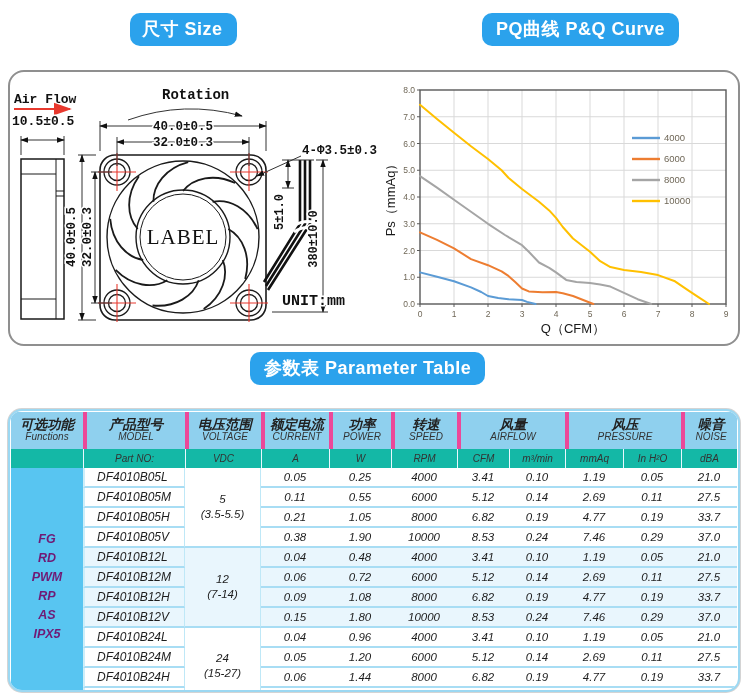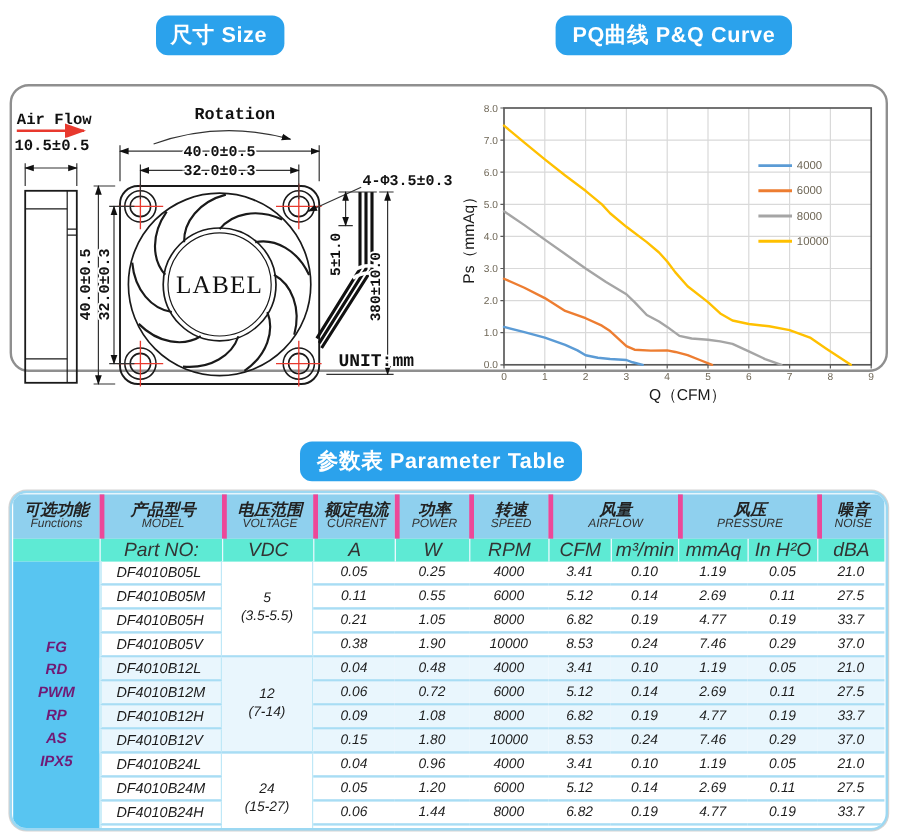--- a/index.html
+++ b/index.html
@@ -7,25 +7,25 @@
     width:750px;height:699px;position:relative;background:#ffffff;
     font-family:"Liberation Sans",sans-serif;color:#222;overflow:hidden;
   }
   
   .badge{
     position:absolute;background:#2ba2ec;color:#fff;border-radius:10px;
     font-weight:700;font-size:18px;line-height:33px;padding:0 14px;
     letter-spacing:.5px;white-space:nowrap;
   }
   #badge-size{left:130px;top:13px;padding-left:12px;}
-  #badge-pq{left:463px;top:13px;}
-  #badge-param{left:250px;top:368px;text-align:right;}
+  #badge-pq{left:482px;top:13px;}
+  #badge-param{left:250px;top:352px;text-align:right;}
   
   .top-panel{
-    position:absolute;left:8px;top:70px;width:732px;height:240px;
+    position:absolute;left:8px;top:70px;width:732px;height:276px;
     border:2px solid #8f8f8f;border-radius:16px;background:#fff;box-sizing:border-box;padding-left:44px;
   }
   #dim-svg{position:absolute;left:2px;top:2px;}
   #chart-wrap{position:absolute;left:374px;top:4px;width:352px;height:264px;}
   .dim-txt{font-family:"Liberation Mono","DejaVu Sans Mono",monospace;font-weight:700;fill:#111;
            paint-order:stroke;stroke:#ffffff;stroke-width:3px;}
   .cad{stroke:#1a1a1a;fill:none;}
   .thin{stroke:#333;stroke-width:1;fill:none;}
   
   .ctick{font-size:8.5px;fill:#6f6757;font-family:"Liberation Sans",sans-serif;}
@@ -37,21 +37,21 @@
     border:2px solid #9cd8f2;border-radius:14px;background:#fff;overflow:hidden;
     box-shadow:0 0 0 1px #d4d4d4;
     font-style:italic;
   }
   table{border-collapse:separate;border-spacing:0;width:726px;margin:1px;table-layout:fixed;}
   th,td{padding:0;text-align:center;vertical-align:middle;}
   thead th{background:#8fd0ee;height:37px;line-height:1.05;}
   thead th + th{border-left:4px solid #ec4899;}
   .h-zh{font-size:13.5px;font-weight:700;color:#222;display:block;}
   .h-en{font-size:10px;font-weight:400;color:#333;display:block;}
-  .subrow td{background:#5eead4;font-size:16px;color:#333;height:19px;}
+  .subrow td{background:#14b8a6;font-size:10px;color:#333;height:19px;}
   .subrow td + td{border-left:1px solid #eaf8fe;}
   tbody td{font-size:11.5px;color:#1d1d1d;height:18px;border-bottom:2px solid #a8ddf4;}
   tbody tr:last-child td{border-bottom:none;}
   td.fncell{background:#58c5f1;border-bottom:none;vertical-align:middle;}
   td.fncell div{color:#701a75;font-size:12.5px;font-weight:700;line-height:19px;}
   td.md{text-align:left;padding-left:12px;font-size:12px;border-left:2px solid #cdeef9;border-right:1px solid #bfe8f7;}
   td.vcell{border-right:1px solid #bfe8f7;font-size:11.5px;line-height:1.3;}
   tr.tint td{background:#e9f6fd;margin-top:12px;}
 </style>
 </head>

